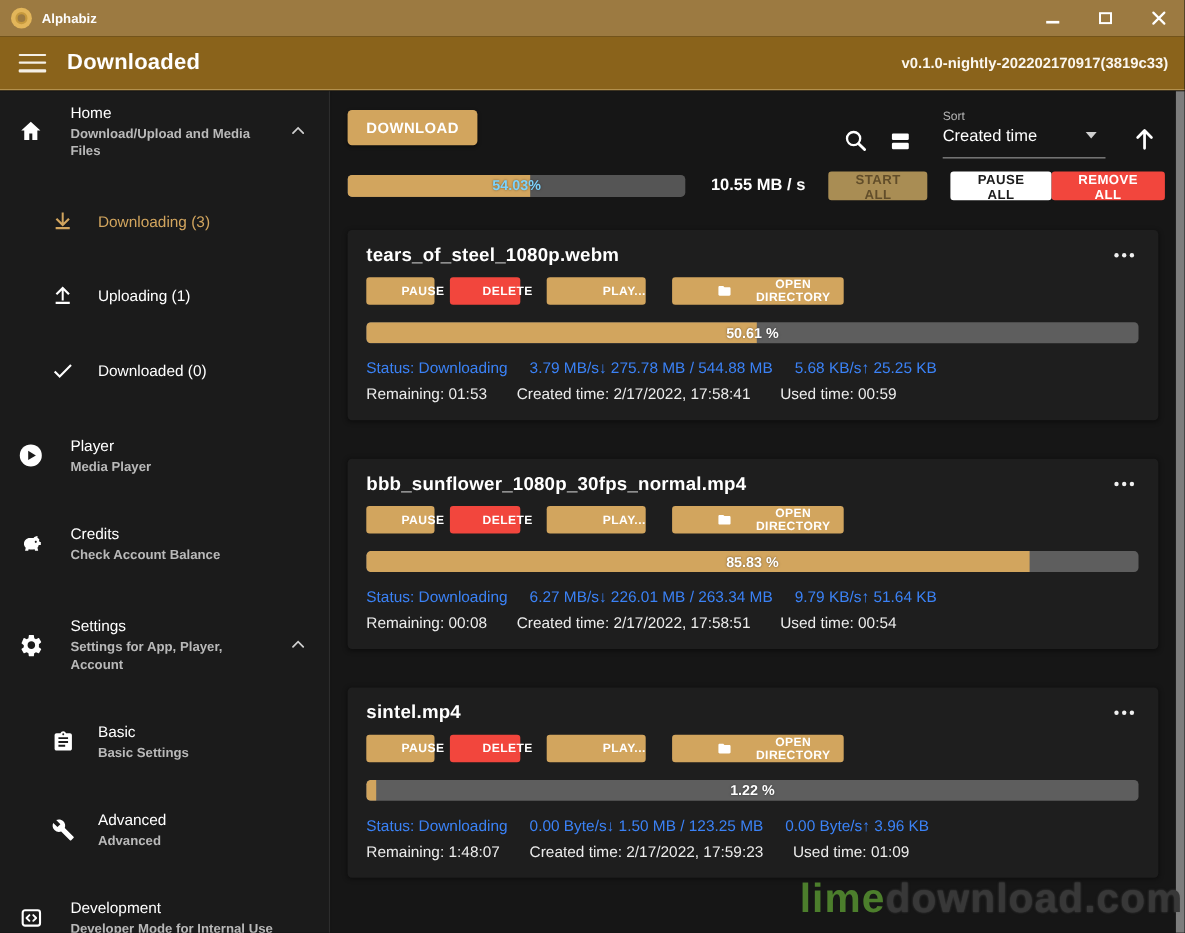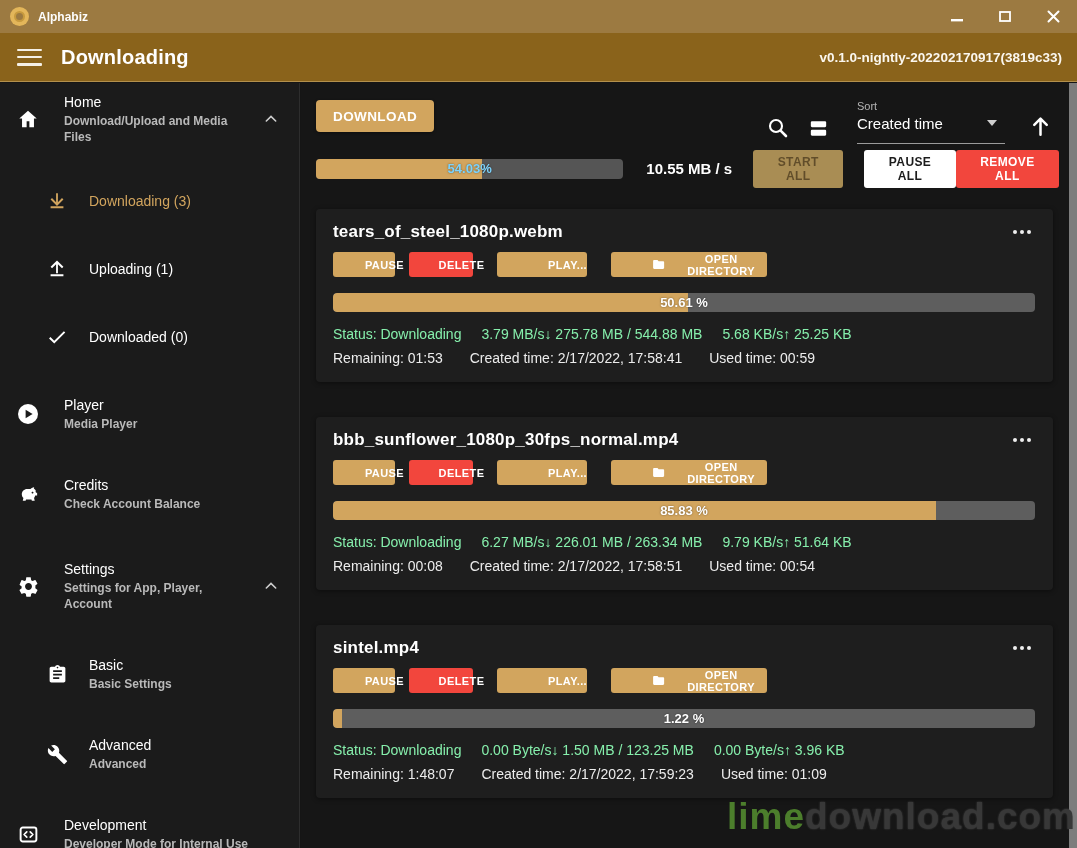--- a/index.html
+++ b/index.html
@@ -72,21 +72,21 @@
     border-top:6px solid #cfcfcf; }
   .dir-btn { margin-left:23px; margin-top:5px; }
   .row2 { display:flex; align-items:center; margin:7px 10px 0 15px; height:27px; }
   .gprogress { width:311px; height:20px; border-radius:4px; background:#555;
     position:relative; overflow:hidden; }
   .gprogress .fill { position:absolute; left:0; top:0; bottom:0; background:#d2a55e; }
   .gprogress .plabel { position:absolute; inset:0; display:flex; align-items:center;
     justify-content:center; font-size:13px; font-weight:bold; color:#7dd3fc;
     text-shadow:0 0 2px rgba(0,0,0,.5); }
   .speed { margin-left:23px; font-size:15px; font-weight:bold; white-space:nowrap; }
-  .small-btn { height:38px; padding:0 11px; font-size:12px; border-radius:3px; }
+  .small-btn { height:26px; padding:0 11px; font-size:12px; border-radius:3px; }
   .start-all { margin-left:21px; background:#a98d54; color:rgba(38,26,8,0.55); }
   .pause-all { margin-left:21px; background:#fff; color:#1c1c1c; }
   .remove-all { margin-left:auto; background:#f2463d; color:#fff; }
   
   .cards { margin:27px 16px 0 15px; }
   .card { background:#1e1e1e; border-radius:4px; padding:13px 18px 16px 17px;
     margin-bottom:35px; box-shadow:0 1px 5px rgba(0,0,0,.45); }
   .card-head { display:flex; align-items:center; }
   .card-title { font-size:17px; font-weight:bold; letter-spacing:.2px; }
   .more-btn { margin-left:auto; display:flex; gap:3px; cursor:pointer; padding:4px; }
@@ -100,21 +100,21 @@
   .pause-btn { width:62px; }
   .delete-btn { width:64px; margin-left:2px; }
   .play-btn { width:90px; margin-left:12px; }
   .opendir-btn { width:156px; margin-left:12px; }
   .cprogress { margin-top:16px; height:19px; border-radius:4px; background:#5e5e5e;
     position:relative; overflow:hidden; }
   .cprogress .fill { position:absolute; left:0; top:0; bottom:0; background:#d2a55e; border-radius:4px 0 0 4px; }
   .cprogress .plabel { position:absolute; inset:0; display:flex; align-items:center;
     justify-content:center; font-size:13px; font-weight:bold; color:#fff;
     text-shadow:0 0 2px rgba(0,0,0,.5); }
-  .stat-line { margin-top:14px; font-size:14px; color:#86efac; display:flex; }
+  .stat-line { margin-top:14px; font-size:14px; color:#3b82f6; display:flex; }
   .stat-line span { margin-right:20px; white-space:nowrap; }
   .meta-line { margin-top:8px; font-size:14px; color:#ececec; display:flex; }
   .meta-line span { margin-right:27px; white-space:nowrap; }
   
   .watermark { position:absolute; right:1px; bottom:10px; font-size:37px;
     font-weight:bold; letter-spacing:1px; z-index:6; pointer-events:none; white-space:nowrap; }
   .wm-lime { color:#4c7e2c; }
   .wm-rest { color:#383838; text-shadow:0 0 2px rgba(110,110,110,.55); }
   svg { display:block; }
 </style>
@@ -142,21 +142,21 @@
     </div>
   </div>
 </div>
 
 <div class="header">
   <div class="hamburger">
       <span></span>
       <span></span>
       <span></span>
     </div>
-  <div class="page-title">Downloading</div>
+  <div class="page-title">Downloaded</div>
   <div class="version">v0.1.0-nightly-202202170917(3819c33)</div>
 </div>
 
 <div class="sidebar">
 
   <div class="side-item" style="height:72px; padding-top:10px;">
     <div class="side-icon">
       <svg width="22" height="22" viewBox="0 0 24 24">
           <path d="M12 3l9.5 8.5h-3V21h-5v-6.5h-3V21h-5v-9.5h-3z" fill="#fff"></path>
         </svg>

